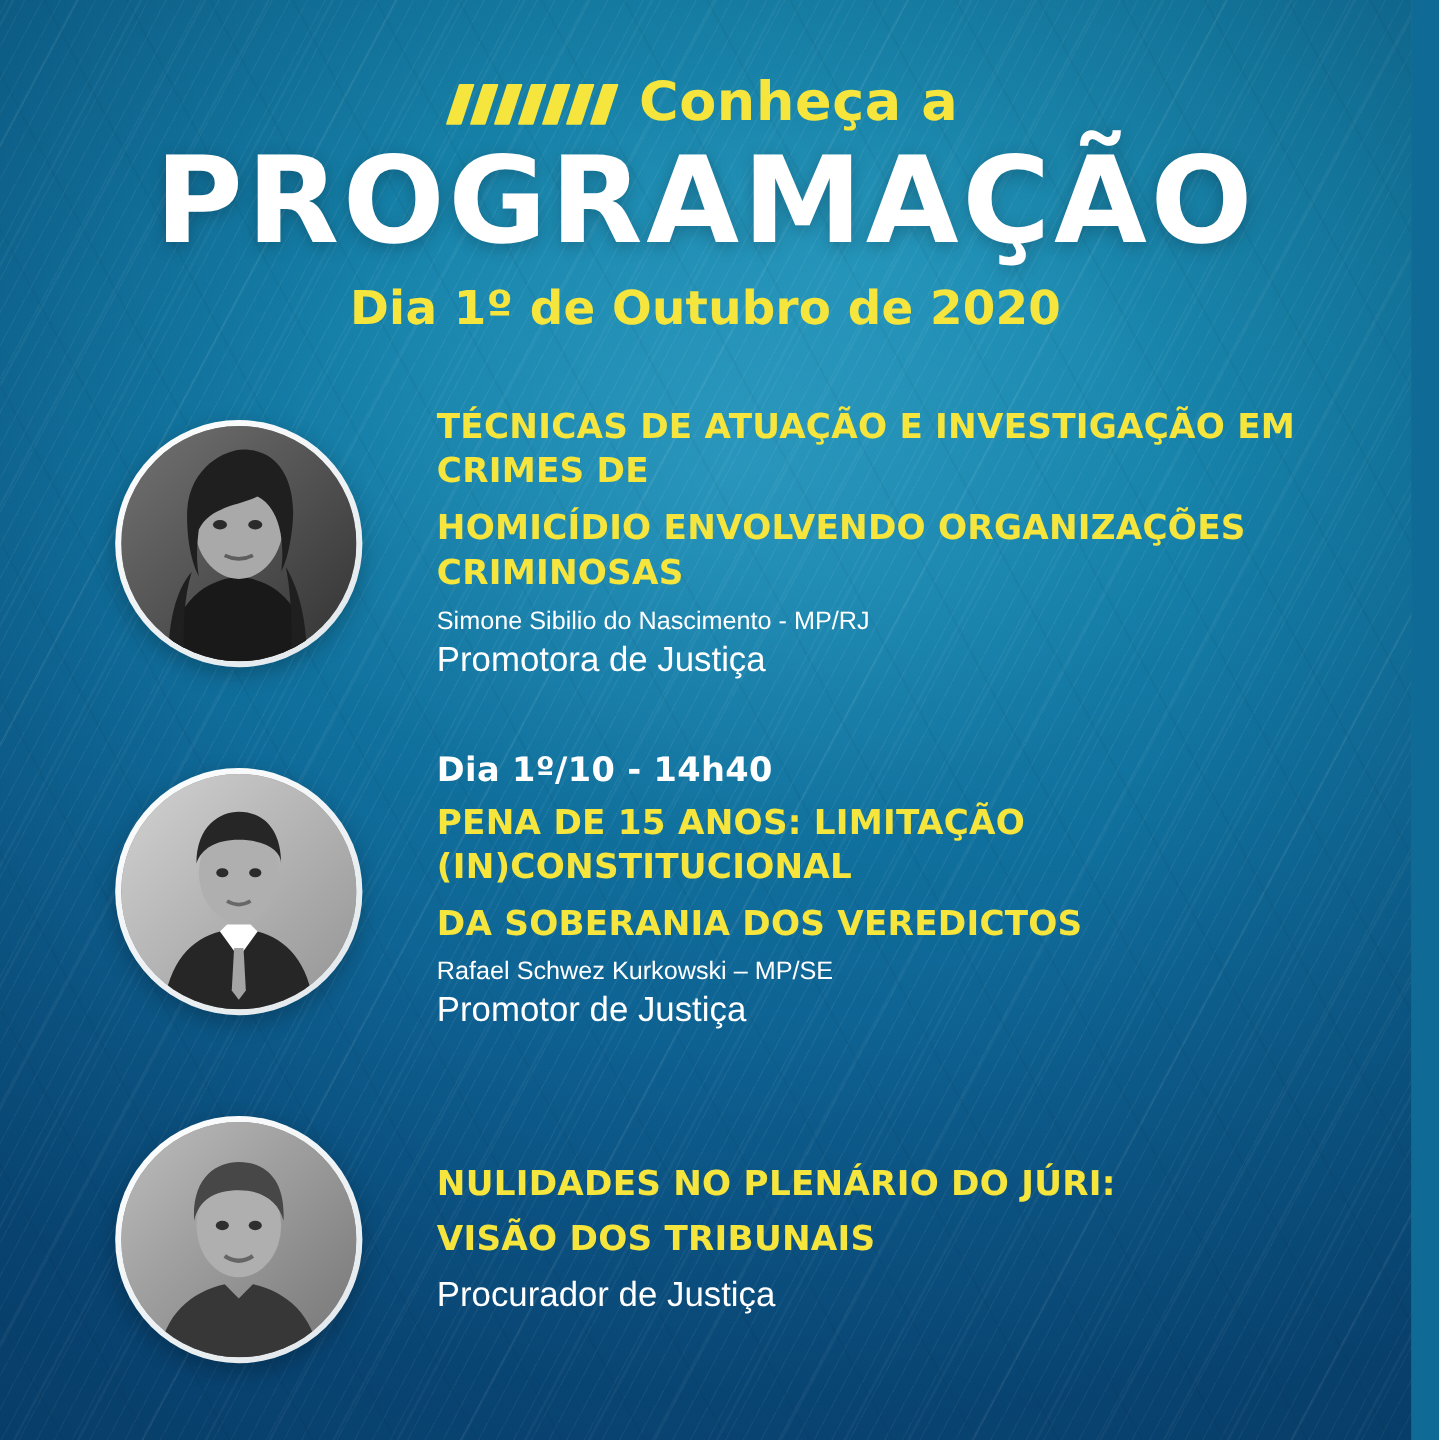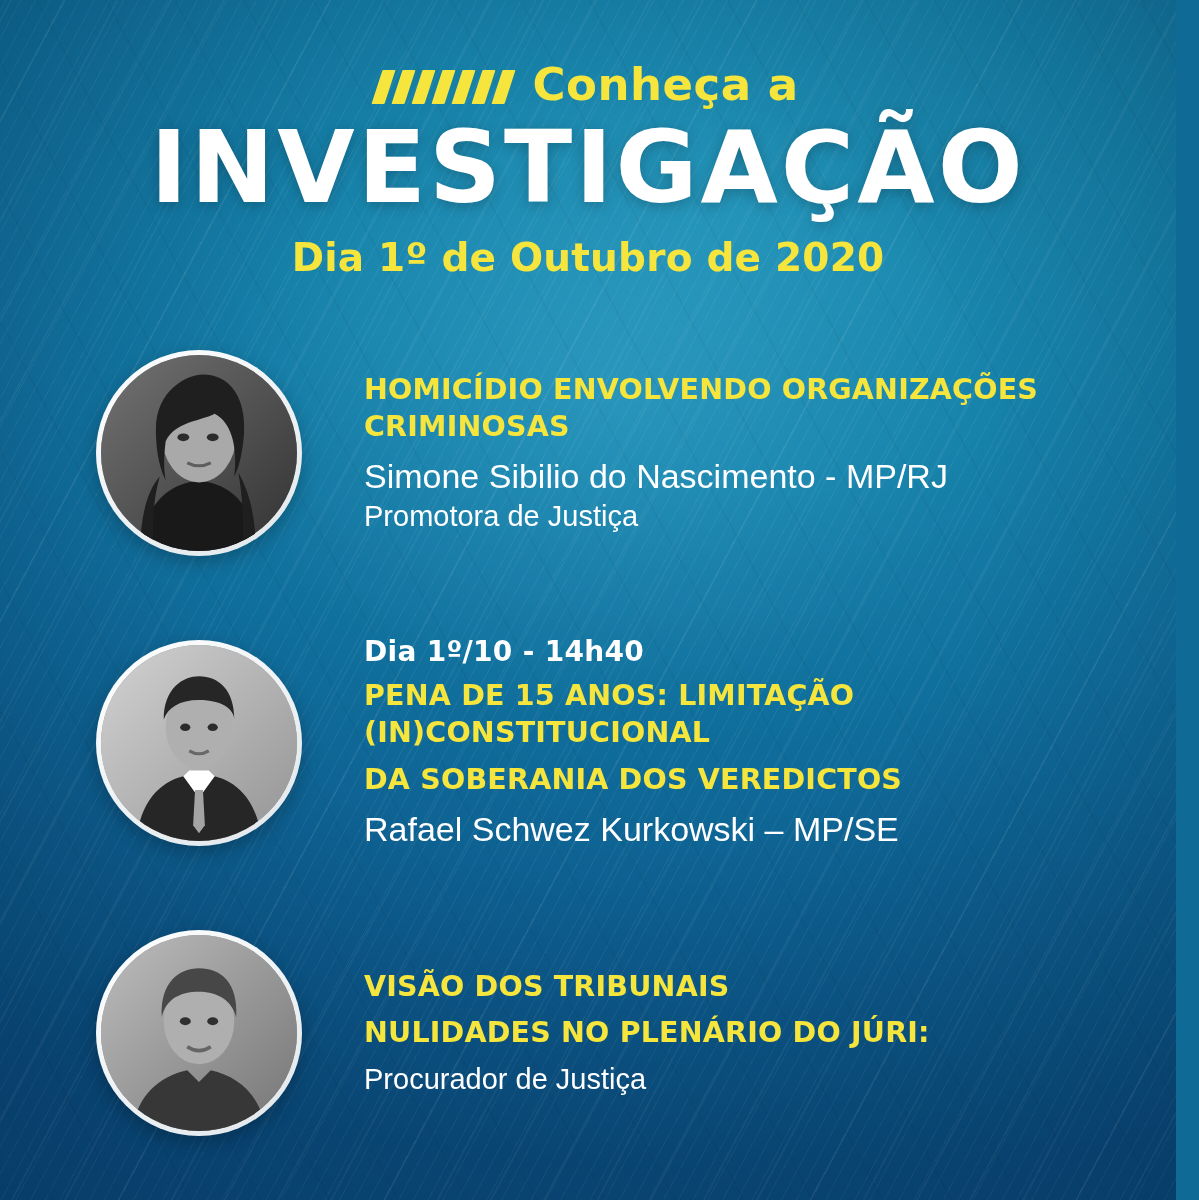--- a/index.html
+++ b/index.html
@@ -174,21 +174,21 @@
     font-size: 28.5px;
     font-weight: bold;
     line-height: 1.32;
     letter-spacing: 0.2px;
     font-family: "DejaVu Sans", sans-serif;
     text-transform: uppercase;
     margin-bottom: 9px;
   }
   .session-speaker {
     color: #ffffff;
-    font-size: 34px;
+    font-size: 21px;
     font-weight: 400;
     line-height: 1.28;
     font-family: "Liberation Sans", sans-serif;
   }
   .session-role {
     color: #ffffff;
     font-size: 29px;
     font-weight: 400;
     line-height: 1.28;
     font-family: Liberation Sans, sans-serif;
@@ -209,21 +209,21 @@
           <i></i>
             <i></i>
             <i></i>
             <i></i>
             <i></i>
             <i></i>
             <i></i>
         </span>
         <span class="kicker">Conheça a</span>
       </div>
-      <div class="title">INVESTIGAÇÃO</div>
+      <div class="title">PROGRAMAÇÃO</div>
       <div class="subtitle">Dia 1º de Outubro de 2020</div>
     </div>
 
     <div class="sessions">
 
       <div class="session">
         <div class="avatar-wrap">
           <div class="avatar">
             <svg viewBox="0 0 100 100" preserveAspectRatio="xMidYMid slice">
               <defs>
@@ -238,20 +238,21 @@
               <path d="M28 38 C28 18 44 10 52 10 C66 10 74 22 73 40 C72 52 70 58 68 62 C70 46 66 34 58 30 C50 34 38 34 33 44 C32 52 32 58 33 64 C29 56 28 46 28 38 Z" fill="#1d1f21"></path>
               <path d="M30 62 C27 72 26 84 27 100 L20 100 C20 84 23 70 30 62 Z" fill="#1d1f21"></path>
               <path d="M70 60 C76 70 79 84 79 100 L72 100 C73 84 72 70 70 60 Z" fill="#1d1f21"></path>
               <ellipse cx="42" cy="42" rx="3" ry="2" fill="#2b2b2b"></ellipse>
               <ellipse cx="57" cy="42" rx="3" ry="2" fill="#2b2b2b"></ellipse>
               <path d="M44 55 Q50 58 56 55" stroke="#6f5a50" stroke-width="1.6" fill="none"></path>
             </svg>
           </div>
         </div>
         <div class="session-text">
+          <div class="session-title">TÉCNICAS DE ATUAÇÃO E INVESTIGAÇÃO EM CRIMES DE</div>
           <div class="session-title">HOMICÍDIO ENVOLVENDO ORGANIZAÇÕES CRIMINOSAS</div>
           <div class="session-speaker">Simone Sibilio do Nascimento - MP/RJ</div>
           <div class="session-role">Promotora de Justiça</div>
         </div>
       </div>
 
       <div class="session">
         <div class="avatar-wrap">
           <div class="avatar">
             <svg viewBox="0 0 100 100" preserveAspectRatio="xMidYMid slice">
@@ -271,20 +272,21 @@
               <ellipse cx="57" cy="42" rx="2.6" ry="1.9" fill="#2b2b2b"></ellipse>
               <path d="M45 54 Q50 57 55 54" stroke="#7d6355" stroke-width="1.6" fill="none"></path>
             </svg>
           </div>
         </div>
         <div class="session-text">
           <div class="session-time">Dia 1º/10 - 14h40</div>
           <div class="session-title">PENA DE 15 ANOS: LIMITAÇÃO (IN)CONSTITUCIONAL</div>
           <div class="session-title">DA SOBERANIA DOS VEREDICTOS</div>
           <div class="session-speaker">Rafael Schwez Kurkowski – MP/SE</div>
+          <div class="session-role">Promotor de Justiça</div>
         </div>
       </div>
 
       <div class="session">
         <div class="avatar-wrap">
           <div class="avatar">
             <svg viewBox="0 0 100 100" preserveAspectRatio="xMidYMid slice">
               <defs>
                 <linearGradient id="bg3" x1="0" y1="0" x2="1" y2="1">
                   <stop offset="0%" stop-color="#b9bec2"></stop>
@@ -295,21 +297,21 @@
               <path d="M16 100 C18 82 30 72 44 69 L50 75 L56 69 C70 72 82 82 84 100 Z" fill="#33383c"></path>
               <ellipse cx="50" cy="44" rx="18" ry="22" fill="#c6ab97"></ellipse>
               <path d="M31 42 C30 24 40 17 50 17 C61 17 70 24 69 42 C67 34 60 29 50 29 C40 29 33 33 31 42 Z" fill="#4a4642"></path>
               <ellipse cx="43" cy="44" rx="2.8" ry="2" fill="#2f2f2f"></ellipse>
               <ellipse cx="57" cy="44" rx="2.8" ry="2" fill="#2f2f2f"></ellipse>
               <path d="M44 57 Q50 61 56 57" stroke="#7a6152" stroke-width="1.8" fill="none"></path>
             </svg>
           </div>
         </div>
         <div class="session-text">
+          <div class="session-title">NULIDADES NO PLENÁRIO DO JÚRI:</div>
           <div class="session-title">VISÃO DOS TRIBUNAIS</div>
-          <div class="session-title">NULIDADES NO PLENÁRIO DO JÚRI:</div>
           <div class="session-role">Procurador de Justiça</div>
         </div>
       </div>
 
     </div>
   </div>
 </div>
 
 </body></html>

